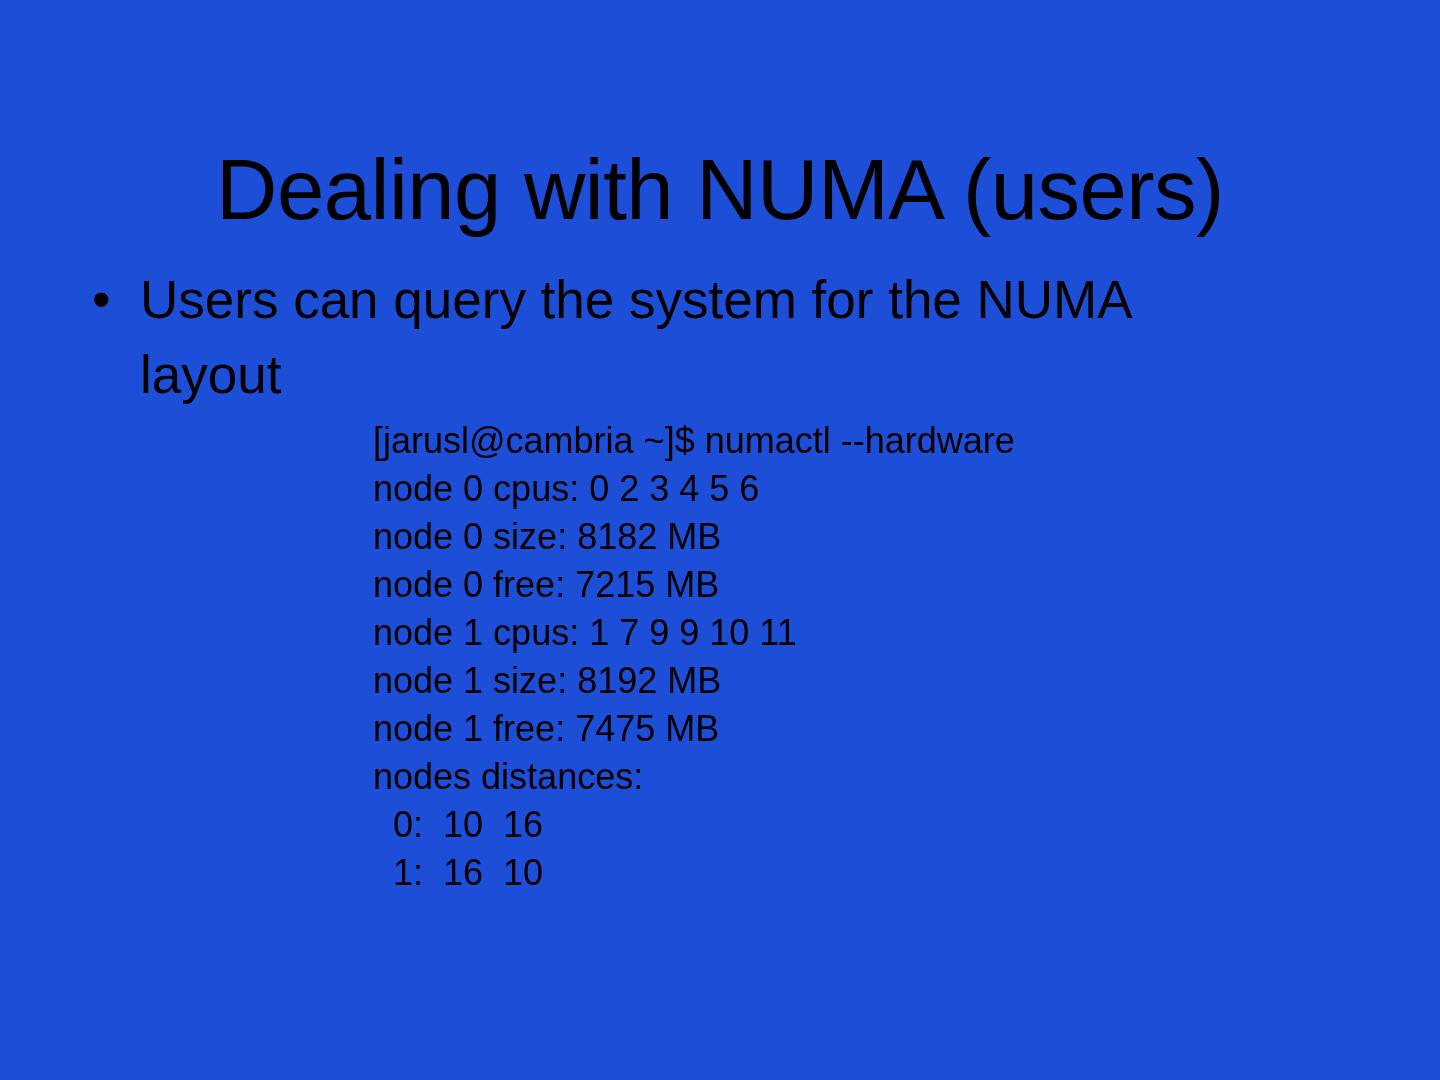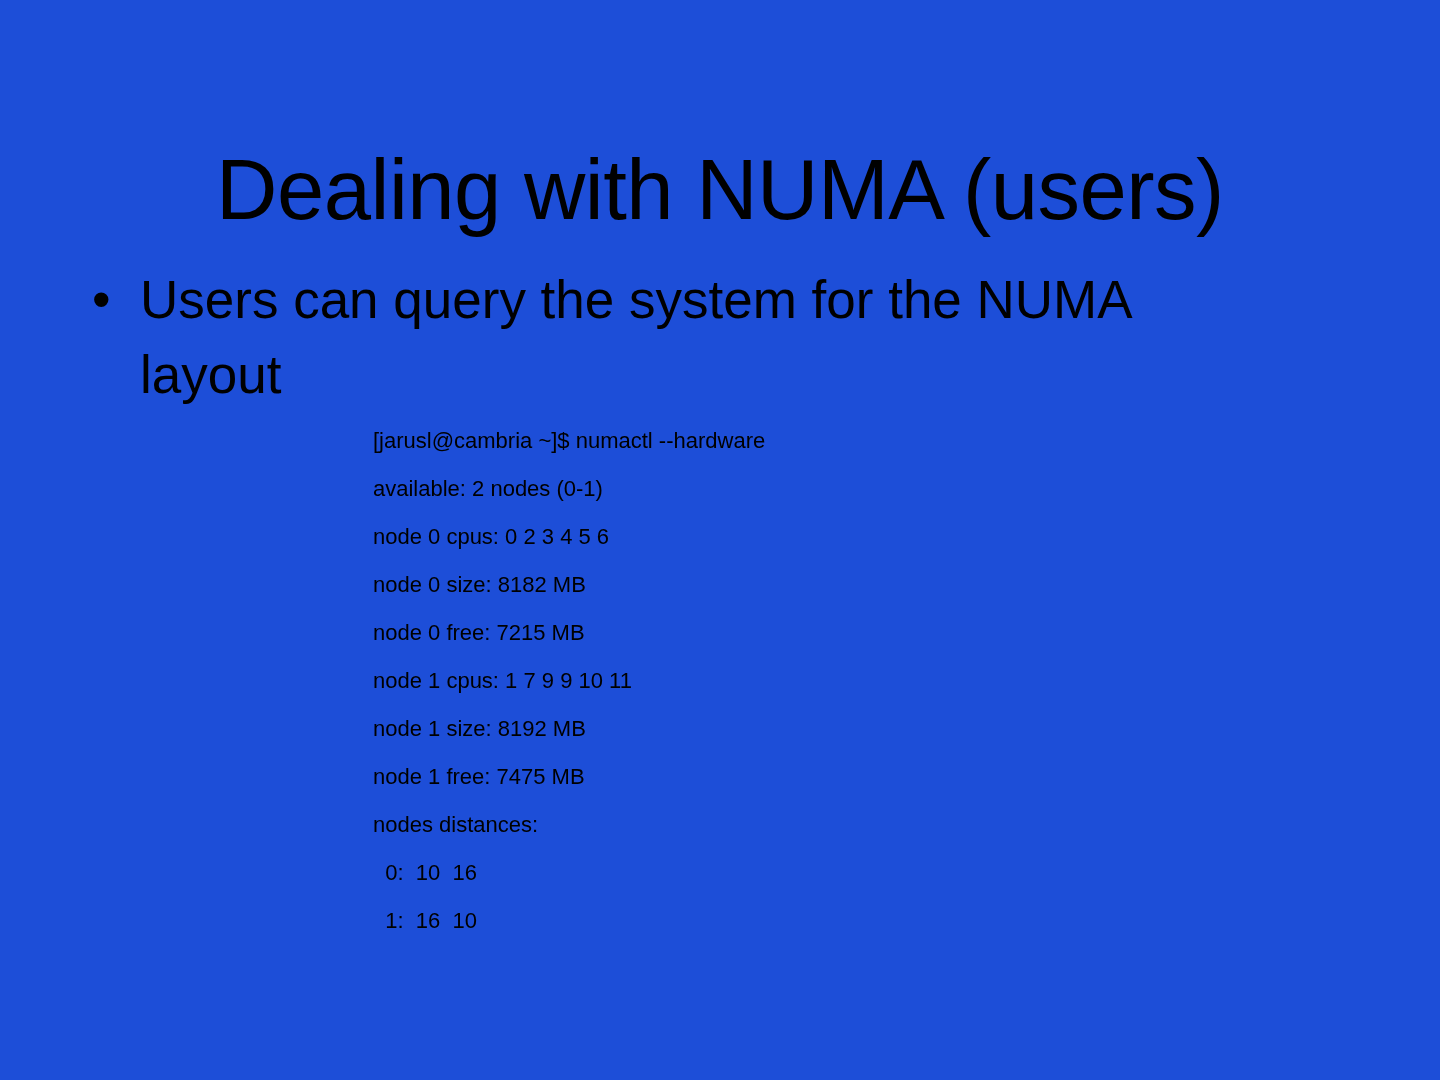--- a/index.html
+++ b/index.html
@@ -80,21 +80,21 @@
   
   .terminal-block {
     position: absolute;
     left: 373px;
     top: 417px;
     width: 900px;
   }
 
   .terminal-line {
     font-family: "Liberation Sans", sans-serif;
-    font-size: 22px;
+    font-size: 36px;
     font-weight: 400;
     line-height: 48px;
     color: #000000;
     white-space: pre;
     margin: 0;
   }
 </style>
 </head>
 <body>
 
@@ -106,21 +106,20 @@
     <ul class="bullet-list">
       <li class="bullet-item">
         <span class="bullet-marker">•</span>
         <span class="bullet-text">Users can query the system for the NUMA layout</span>
       </li>
     </ul>
   </div>
 
   <div class="terminal-block">
     <div class="terminal-line">[jarusl@cambria ~]$ numactl --hardware</div>
-    <div class="terminal-line">available: 2 nodes (0-1)</div>
     <div class="terminal-line">node 0 cpus: 0 2 3 4 5 6</div>
     <div class="terminal-line">node 0 size: 8182 MB</div>
     <div class="terminal-line">node 0 free: 7215 MB</div>
     <div class="terminal-line">node 1 cpus: 1 7 9 9 10 11</div>
     <div class="terminal-line">node 1 size: 8192 MB</div>
     <div class="terminal-line">node 1 free: 7475 MB</div>
     <div class="terminal-line">nodes distances:</div>
     <div class="terminal-line">  0:  10  16</div>
     <div class="terminal-line">  1:  16  10</div>
   </div>

